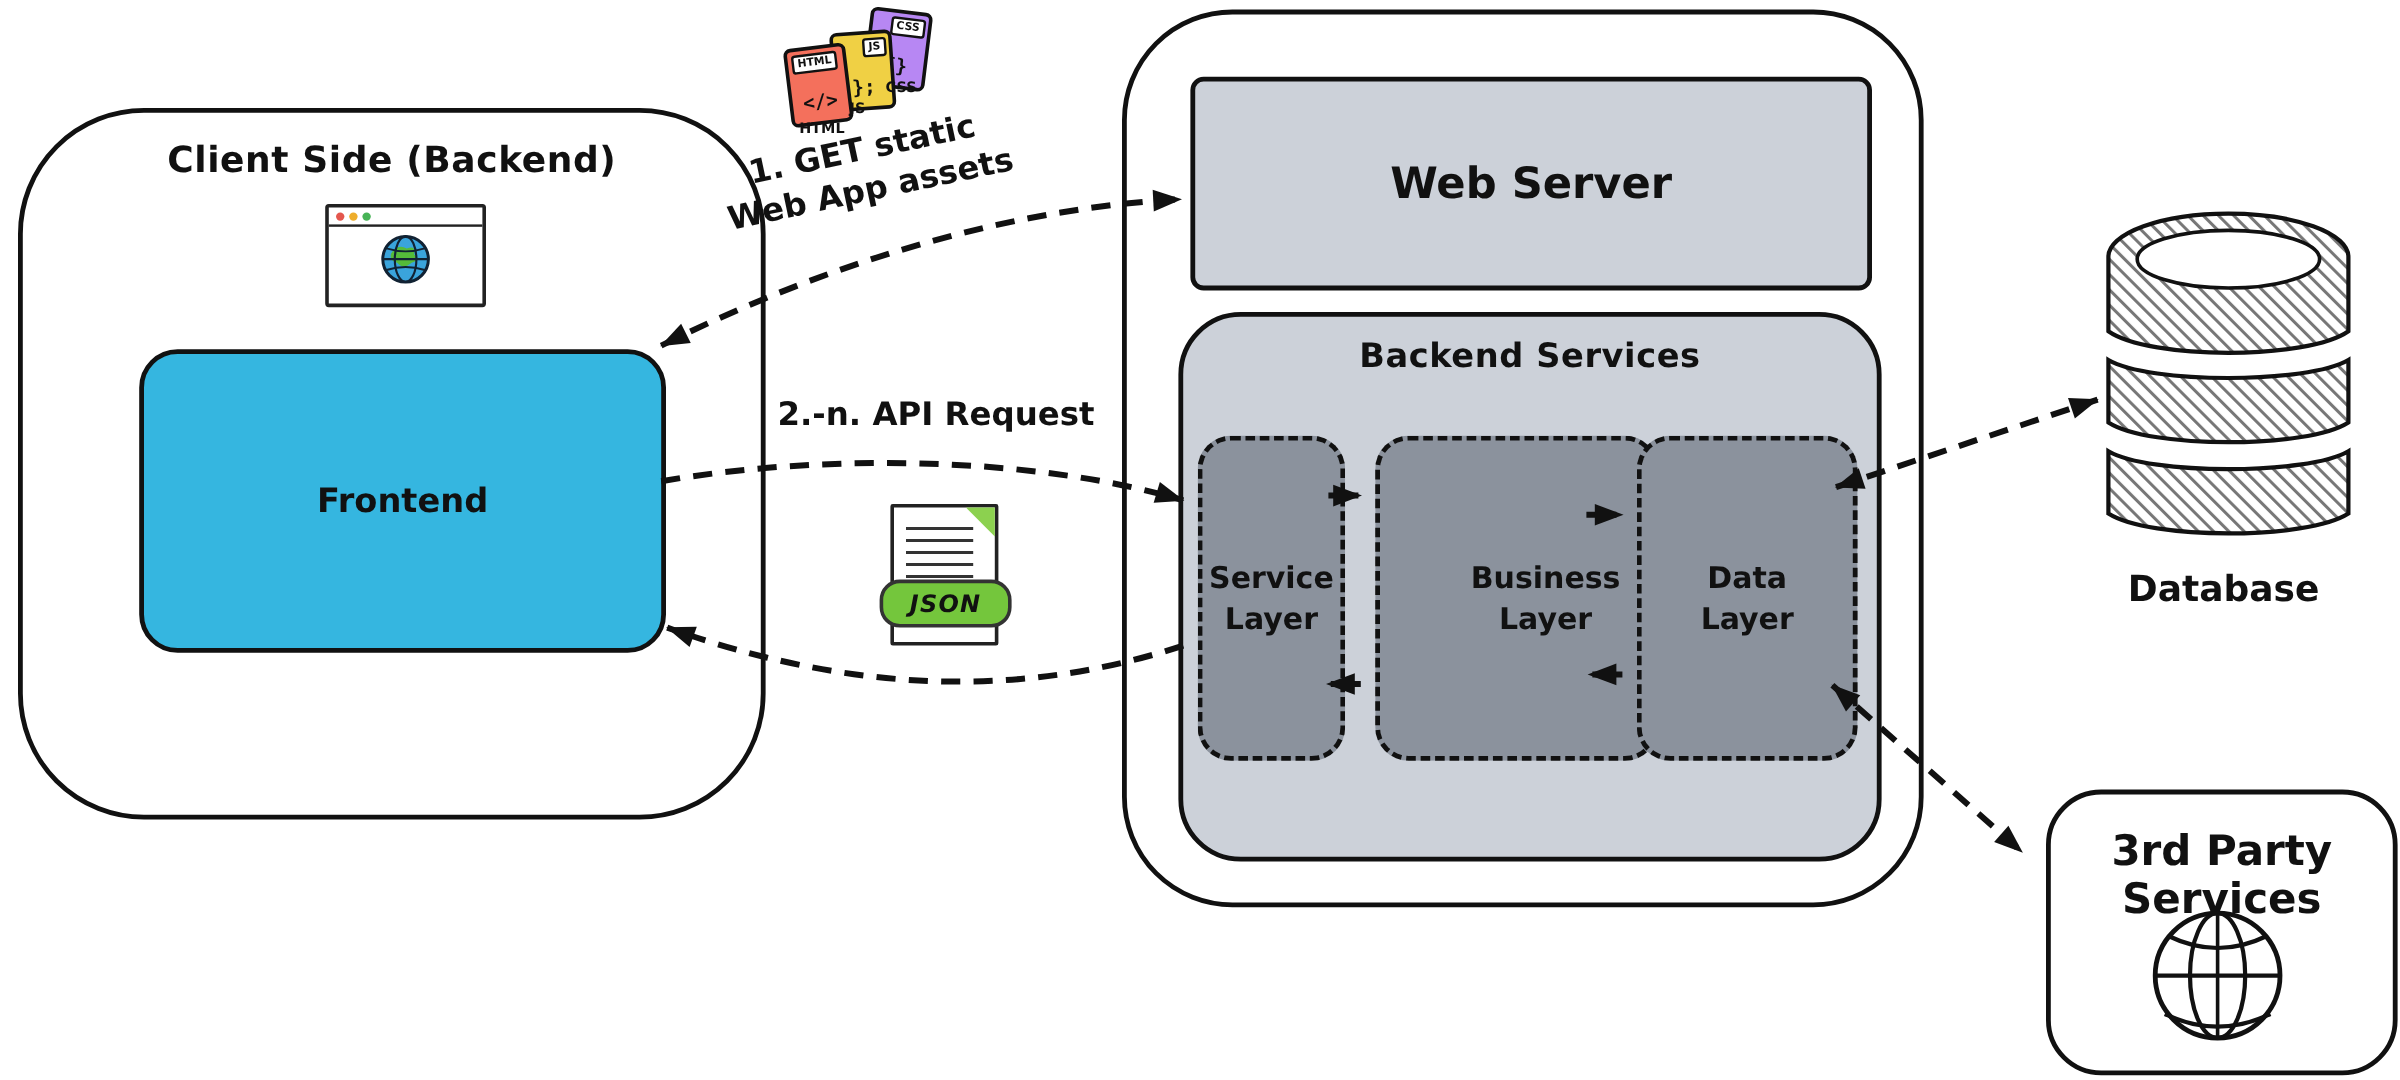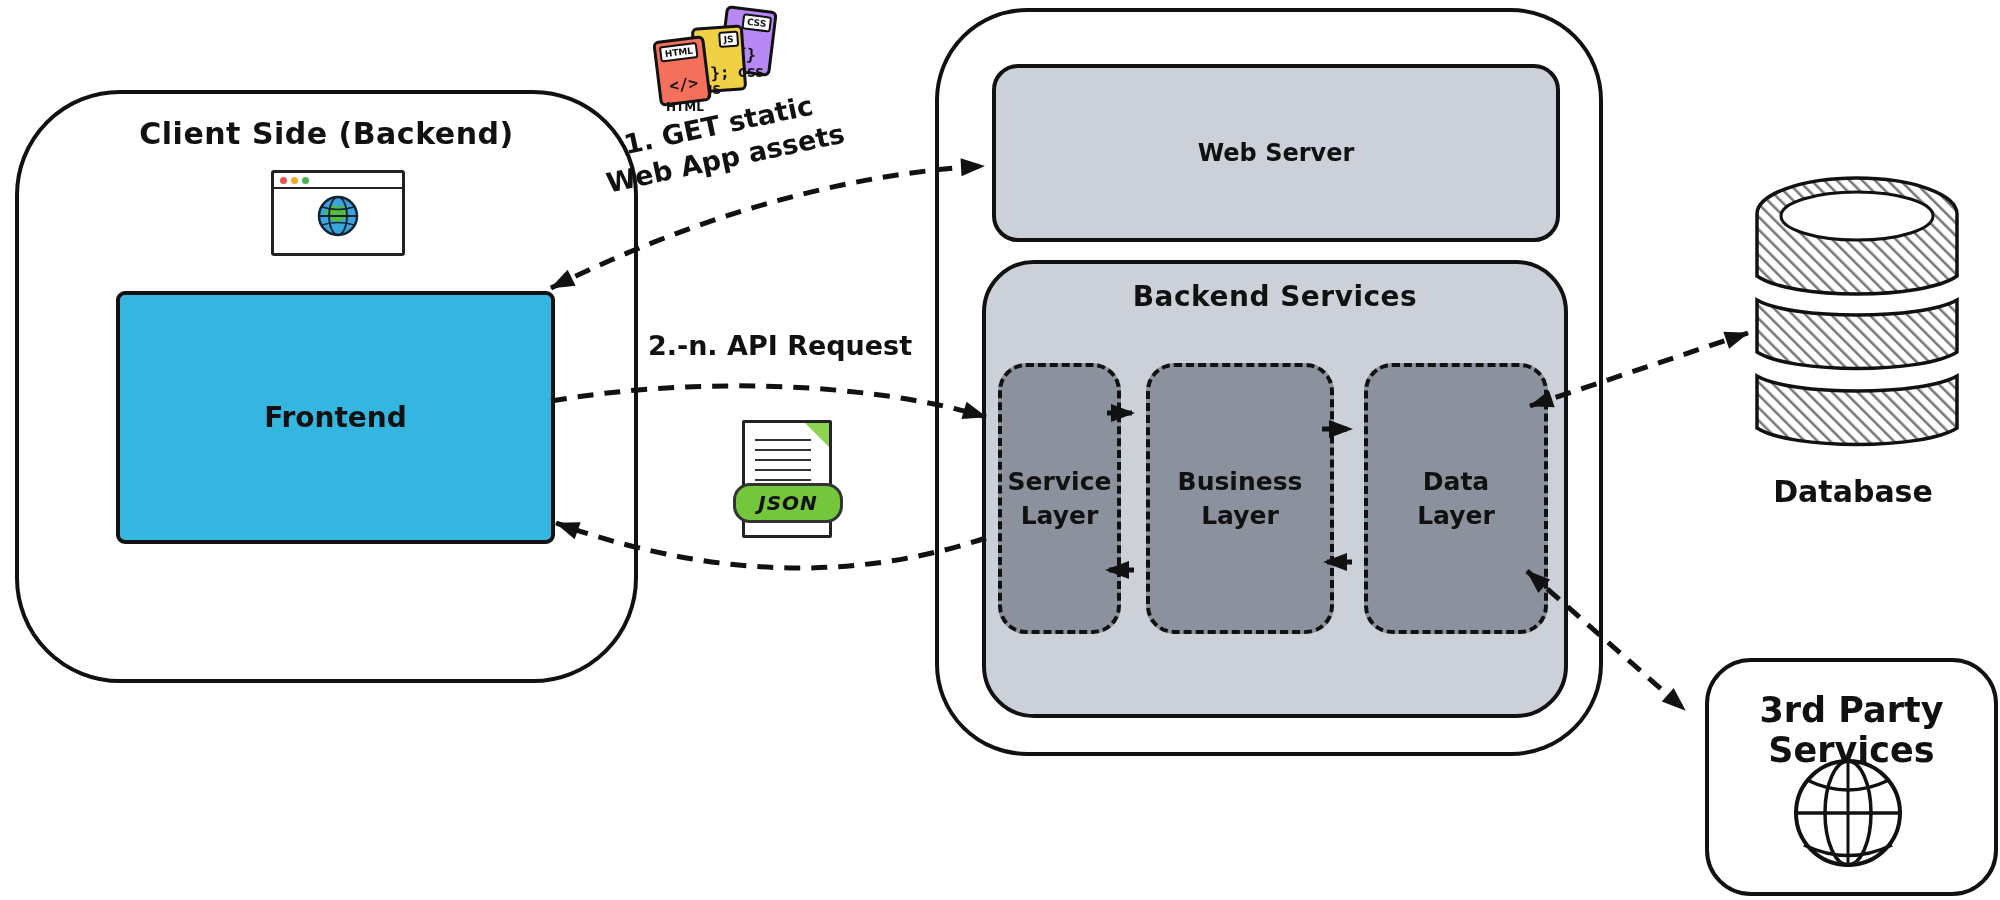--- a/index.html
+++ b/index.html
@@ -13,34 +13,34 @@
   
   .client-box{position:absolute;left:15px;top:90px;width:615px;height:585px;
     border:4px solid #111;border-radius:105px;background:#fff;}
   .client-title{position:absolute;top:22px;left:0;right:0;text-align:center;
     font-size:30px;font-weight:600;letter-spacing:.5px;}
   .server-box{position:absolute;left:935px;top:8px;width:660px;height:740px;
     border:4px solid #111;border-radius:92px;background:#fff;}
   .server-title{position:absolute;top:16px;left:0;right:0;text-align:center;
     font-size:30px;font-weight:600;letter-spacing:.5px;}
   .webserver-box{position:absolute;left:53px;top:52px;width:560px;height:170px;
-    border:4px solid #111;border-radius:26px;background:var(--panel-light,#ccd1d9);
-    font-size:24px;font-weight:600;}
+    border:4px solid #111;border-radius:11px;background:var(--panel-light,#ccd1d9);
+    font-size:36px;font-weight:600;}
   .backend-box{position:absolute;left:43px;top:248px;width:578px;height:450px;
     border:4px solid #111;border-radius:52px;background:var(--panel-light,#ccd1d9);}
   .backend-title{position:absolute;top:16px;left:0;right:0;text-align:center;
     font-size:28px;font-weight:600;letter-spacing:.5px;}
   .layer{position:absolute;top:99px;height:263px;border:4px dashed #111;border-radius:28px;
     background:var(--panel-dark,#8b929d);font-size:25px;font-weight:600;line-height:1.35;}
   .layer-service{left:12px;width:115px;}
-  .layer-business{left:160px;width:180px;}
+  .layer-business{left:160px;width:180px;padding-left:48px;}
   .layer-data{left:378px;width:176px;}
 
   .frontend-box{position:absolute;left:97px;top:197px;width:431px;height:245px;
-    border:4px solid #111;border-radius:9px;background:var(--frontend,#35b6e0);
+    border:4px solid #111;border-radius:32px;background:var(--frontend,#35b6e0);
     font-size:28px;font-weight:600;}
 
   .thirdparty-box{position:absolute;left:1705px;top:658px;width:285px;height:230px;
     border:4px solid #111;border-radius:46px;background:#fff;}
   .thirdparty-title{position:absolute;top:28px;left:0;right:0;text-align:center;
     font-size:35px;font-weight:700;}
 
   .db-label{position:absolute;left:1733px;top:474px;width:240px;text-align:center;
     font-size:30px;font-weight:600;}
 

